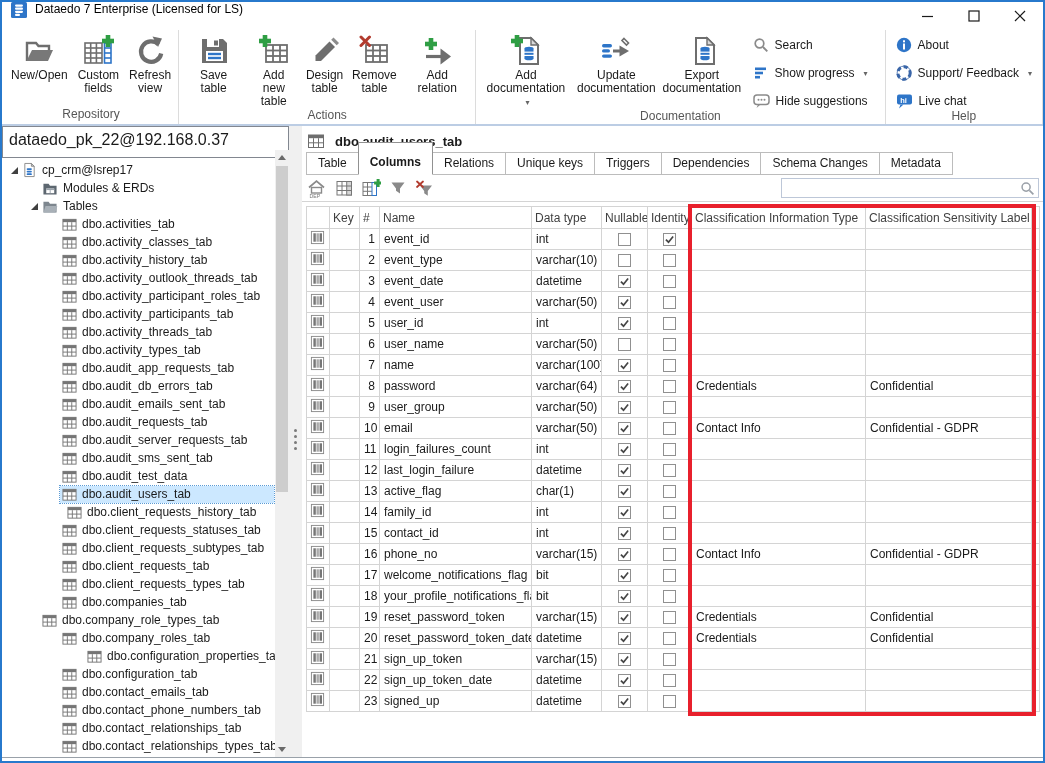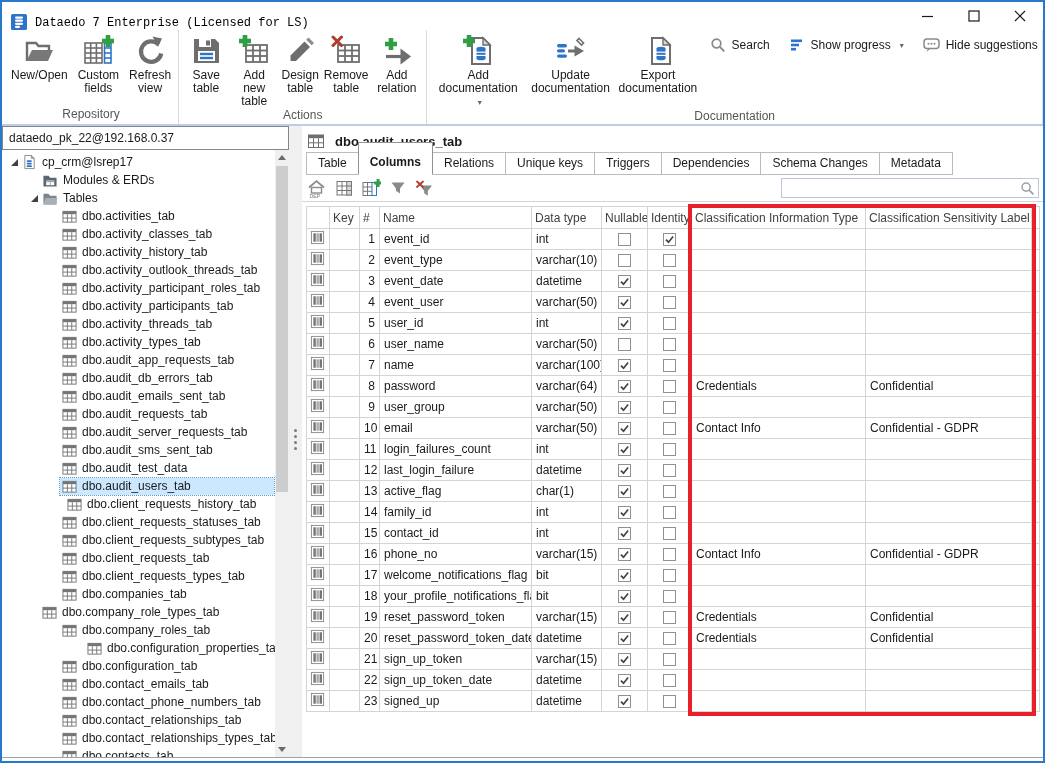--- a/index.html
+++ b/index.html
@@ -7,41 +7,41 @@
   body {
     width:1045px; height:763px; overflow:hidden;
     font-family:"Liberation Sans", sans-serif;
     font-size:12px; color:#1a1a1a; background:#fff;
   }
   .window{
     position:absolute; inset:0; border:2px solid #2779cc;
     display:flex; flex-direction:column; background:#fff;
   }
   
-  .titlebar{ height:28px; display:flex; align-items:flex-end; flex:0 0 auto;font-family:Liberation Mono, monospace; }
+  .titlebar{ height:28px; display:flex; align-items:flex-start; flex:0 0 auto; }
   .app-icon{ width:16px; height:16px; margin:0 8px 0 9px; flex:0 0 auto; }
   .title-text{ flex:1; font-size:12px; color:#000; }
   .win-controls{ display:flex; height:28px; }
   .win-btn{ width:46px; height:28px; display:flex; align-items:center; justify-content:center; background:transparent; border:none; padding:0; }
   
   .ribbon{ height:96px; flex:0 0 auto; display:flex; border-bottom:2px solid #bccde4; padding-left:2px; background:#fff; }
   .rgroup{ display:flex; flex-direction:column; border-right:1px solid #dcdcdc; padding:0 2px; }
   .rbody{ flex:1; display:flex; align-items:stretch; }
   .rglabel{ height:17px; text-align:center; color:#565656; font-size:12px; }
   .rbtn{ display:flex; flex-direction:column; align-items:center; padding:3px 5px 0 5px; min-width:46px; }
   .ric{ height:36px; display:flex; align-items:center; justify-content:center; }
   .rlbl{ text-align:center; font-size:12px; line-height:13px; color:#1a1a1a; }
-  .scol{ display:flex; flex-direction:row; padding:7px 8px 0 8px; gap:19px; min-width:138px; }
+  .scol{ display:flex; flex-direction:column; padding:7px 8px 0 8px; gap:12px; min-width:138px; }
   .sbtn{ display:flex; align-items:center; gap:6px; font-size:12px; height:16px; white-space:nowrap; }
   .dd{ font-size:8px; color:#666; margin-left:3px; }
   
   .content{ flex:1; display:flex; overflow:hidden; border-bottom:1px solid #99a1a9; margin-bottom:3px; }
   
   .sidebar{ width:287px; flex:0 0 auto; position:relative; display:flex; flex-direction:column; }
-  .sidebar-header{ height:24px; border:1px solid #828790; padding:4px 6px; font-size:12px; background:#fff; white-space:nowrap; overflow:hidden; }
+  .sidebar-header{ height:32px; border:1px solid #828790; padding:4px 6px; font-size:16px; background:#fff; white-space:nowrap; overflow:hidden; }
   .tree{ flex:1; overflow:hidden; padding-top:3px; }
   .tree-row{ height:18px; display:flex; align-items:center; white-space:nowrap; }
   .tri-slot{ width:11px; flex:0 0 auto; display:flex; align-items:center; justify-content:center; }
   .tri-exp{ width:0; height:0; border-bottom:7px solid #404040; border-left:7px solid transparent; }
   .t-ic{ flex:0 0 auto; display:flex; margin-right:5px; }
   .row-wrap{ display:flex; align-items:center; height:17px; padding:0 2px; }
   .row-wrap.sel{ background:#cce8ff; outline:1px dotted #5b9bd5; flex:1; margin-right:15px; }
   
   .vscroll{ position:absolute; top:24px; right:0; bottom:0; width:14px; background:#f0f0f0; }
   .vs-arrow{ position:absolute; left:0; width:14px; height:15px; display:flex; align-items:center; justify-content:center; }

